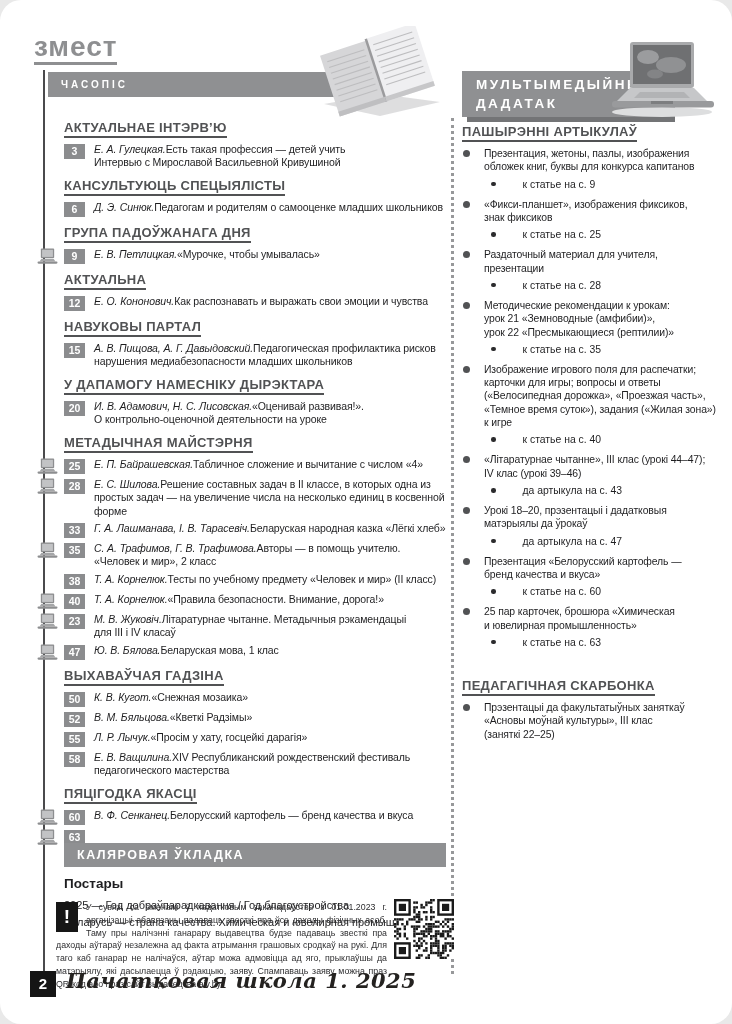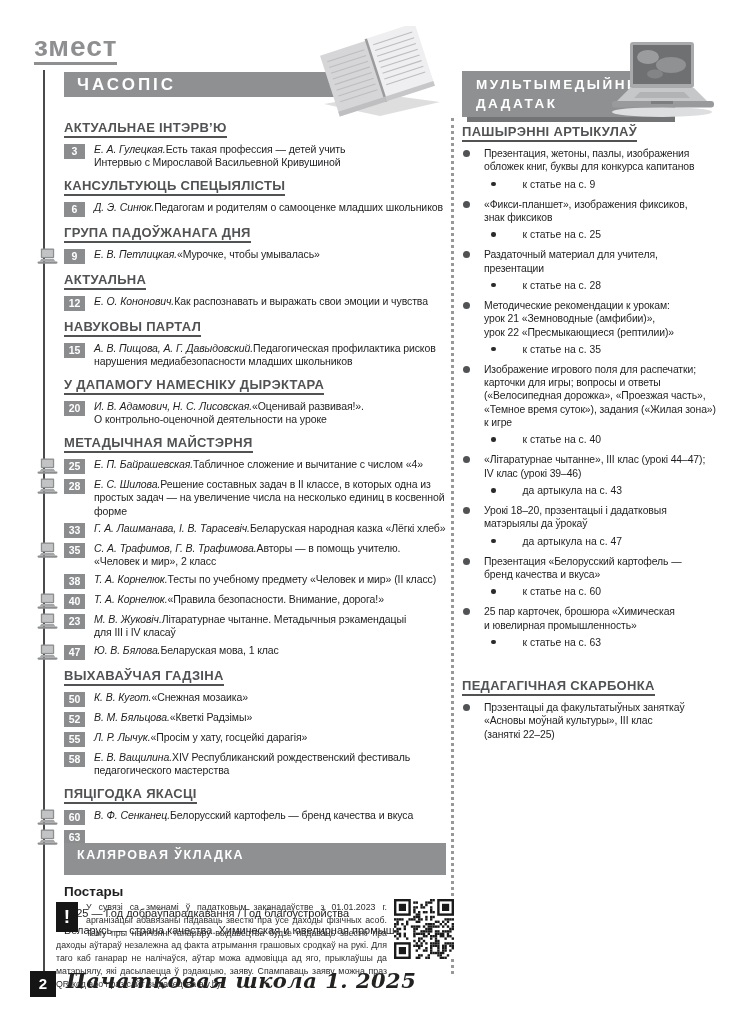--- a/index.html
+++ b/index.html
@@ -1,29 +1,29 @@
 <!DOCTYPE html>
 <html><head>
 <meta charset="utf-8">
 <style>
   html,body{margin:0;padding:0;background:#e9e9e9;}
   .page{position:relative;width:732px;height:1024px;background:#ffffff;overflow:hidden;
-        font-family:"Liberation Sans",sans-serif;color:#1e1e20;}
+        font-family:"Liberation Sans",sans-serif;color:#1e1e20;border-radius:21px;}
 
   
   .zmest{position:absolute;left:34px;top:32px;font-size:28px;font-weight:bold;letter-spacing:1px;
          color:#8e8f91;line-height:1.05;border-bottom:3px solid #8e8f91;padding-bottom:1px;}
 
   
   .vrule{position:absolute;left:43px;top:70px;width:2px;height:901px;background:#4a4a4c;}
   .dotrule{position:absolute;left:451px;top:118px;height:856px;width:0;border-left:3px dotted #97989a;}
 
   
   .bar{background:#8f9092;color:#fff;font-weight:bold;letter-spacing:3px;}
-  .chasopis-bar{position:absolute;left:64px;top:72px;width:326px;height:25px;font-size:17px;
+  .chasopis-bar{position:absolute;left:48px;top:72px;width:326px;height:25px;font-size:10px;
                 line-height:25px;padding-left:13px;box-sizing:border-box;}
   .mm-bar{position:absolute;left:462px;top:71px;width:208px;min-height:41px;font-size:13.5px;
           letter-spacing:2.5px;line-height:1.38;padding:5px 0 4px 14px;box-sizing:border-box;
           box-shadow:5px 5px 0 #737476;white-space:pre-line;}
 
   
   .book{position:absolute;left:314px;top:26px;width:132px;height:94px;}
   .laptop-big{position:absolute;left:604px;top:40px;width:118px;height:80px;}
 
   
@@ -43,21 +43,21 @@
   .r-item{display:flex;margin-bottom:4px;}
   .r-bullet{flex:0 0 auto;width:7px;height:7px;border-radius:50%;background:#515254;margin:3px 14px 0 1px;}
   .r-item .txt{font-size:10.4px;line-height:1.28;letter-spacing:-.1px;white-space:pre-line;}
   .r-ref{display:flex;margin:1px 0 7px 29px;}
   .r-ref .dot{flex:0 0 auto;width:4.5px;height:4.5px;border-radius:50%;background:#2b2b2d;margin:4px 7px 0 0;}
   .r-ref .txt{font-size:10.4px;line-height:1.25;margin-left:20px;}
   .r-gap{height:14px;}
 
   
   .color-insert{position:absolute;left:64px;top:843px;width:382px;}
-  .ci-bar{height:32px;font-size:12.5px;letter-spacing:1.5px;line-height:24px;padding-left:13px;
+  .ci-bar{height:24px;font-size:12.5px;letter-spacing:1.5px;line-height:24px;padding-left:13px;
           background:#8f9092;color:#fff;font-weight:bold;}
   .ci-title{font-size:13.5px;font-weight:bold;margin:9px 0 8px;}
   .ci-line{font-size:11px;margin-top:5px;}
 
   
   .notice{position:absolute;left:56px;top:901px;width:331px;font-size:8.8px;line-height:1.45;
           text-align:justify;color:#2e2e30;}
   .excl{float:left;width:22px;height:30px;background:#161616;color:#fff;font-weight:bold;
         font-size:19px;text-align:center;line-height:30px;margin:1px 8px 2px 0;}
   .qr{position:absolute;left:394px;top:899px;width:60px;height:60px;}

